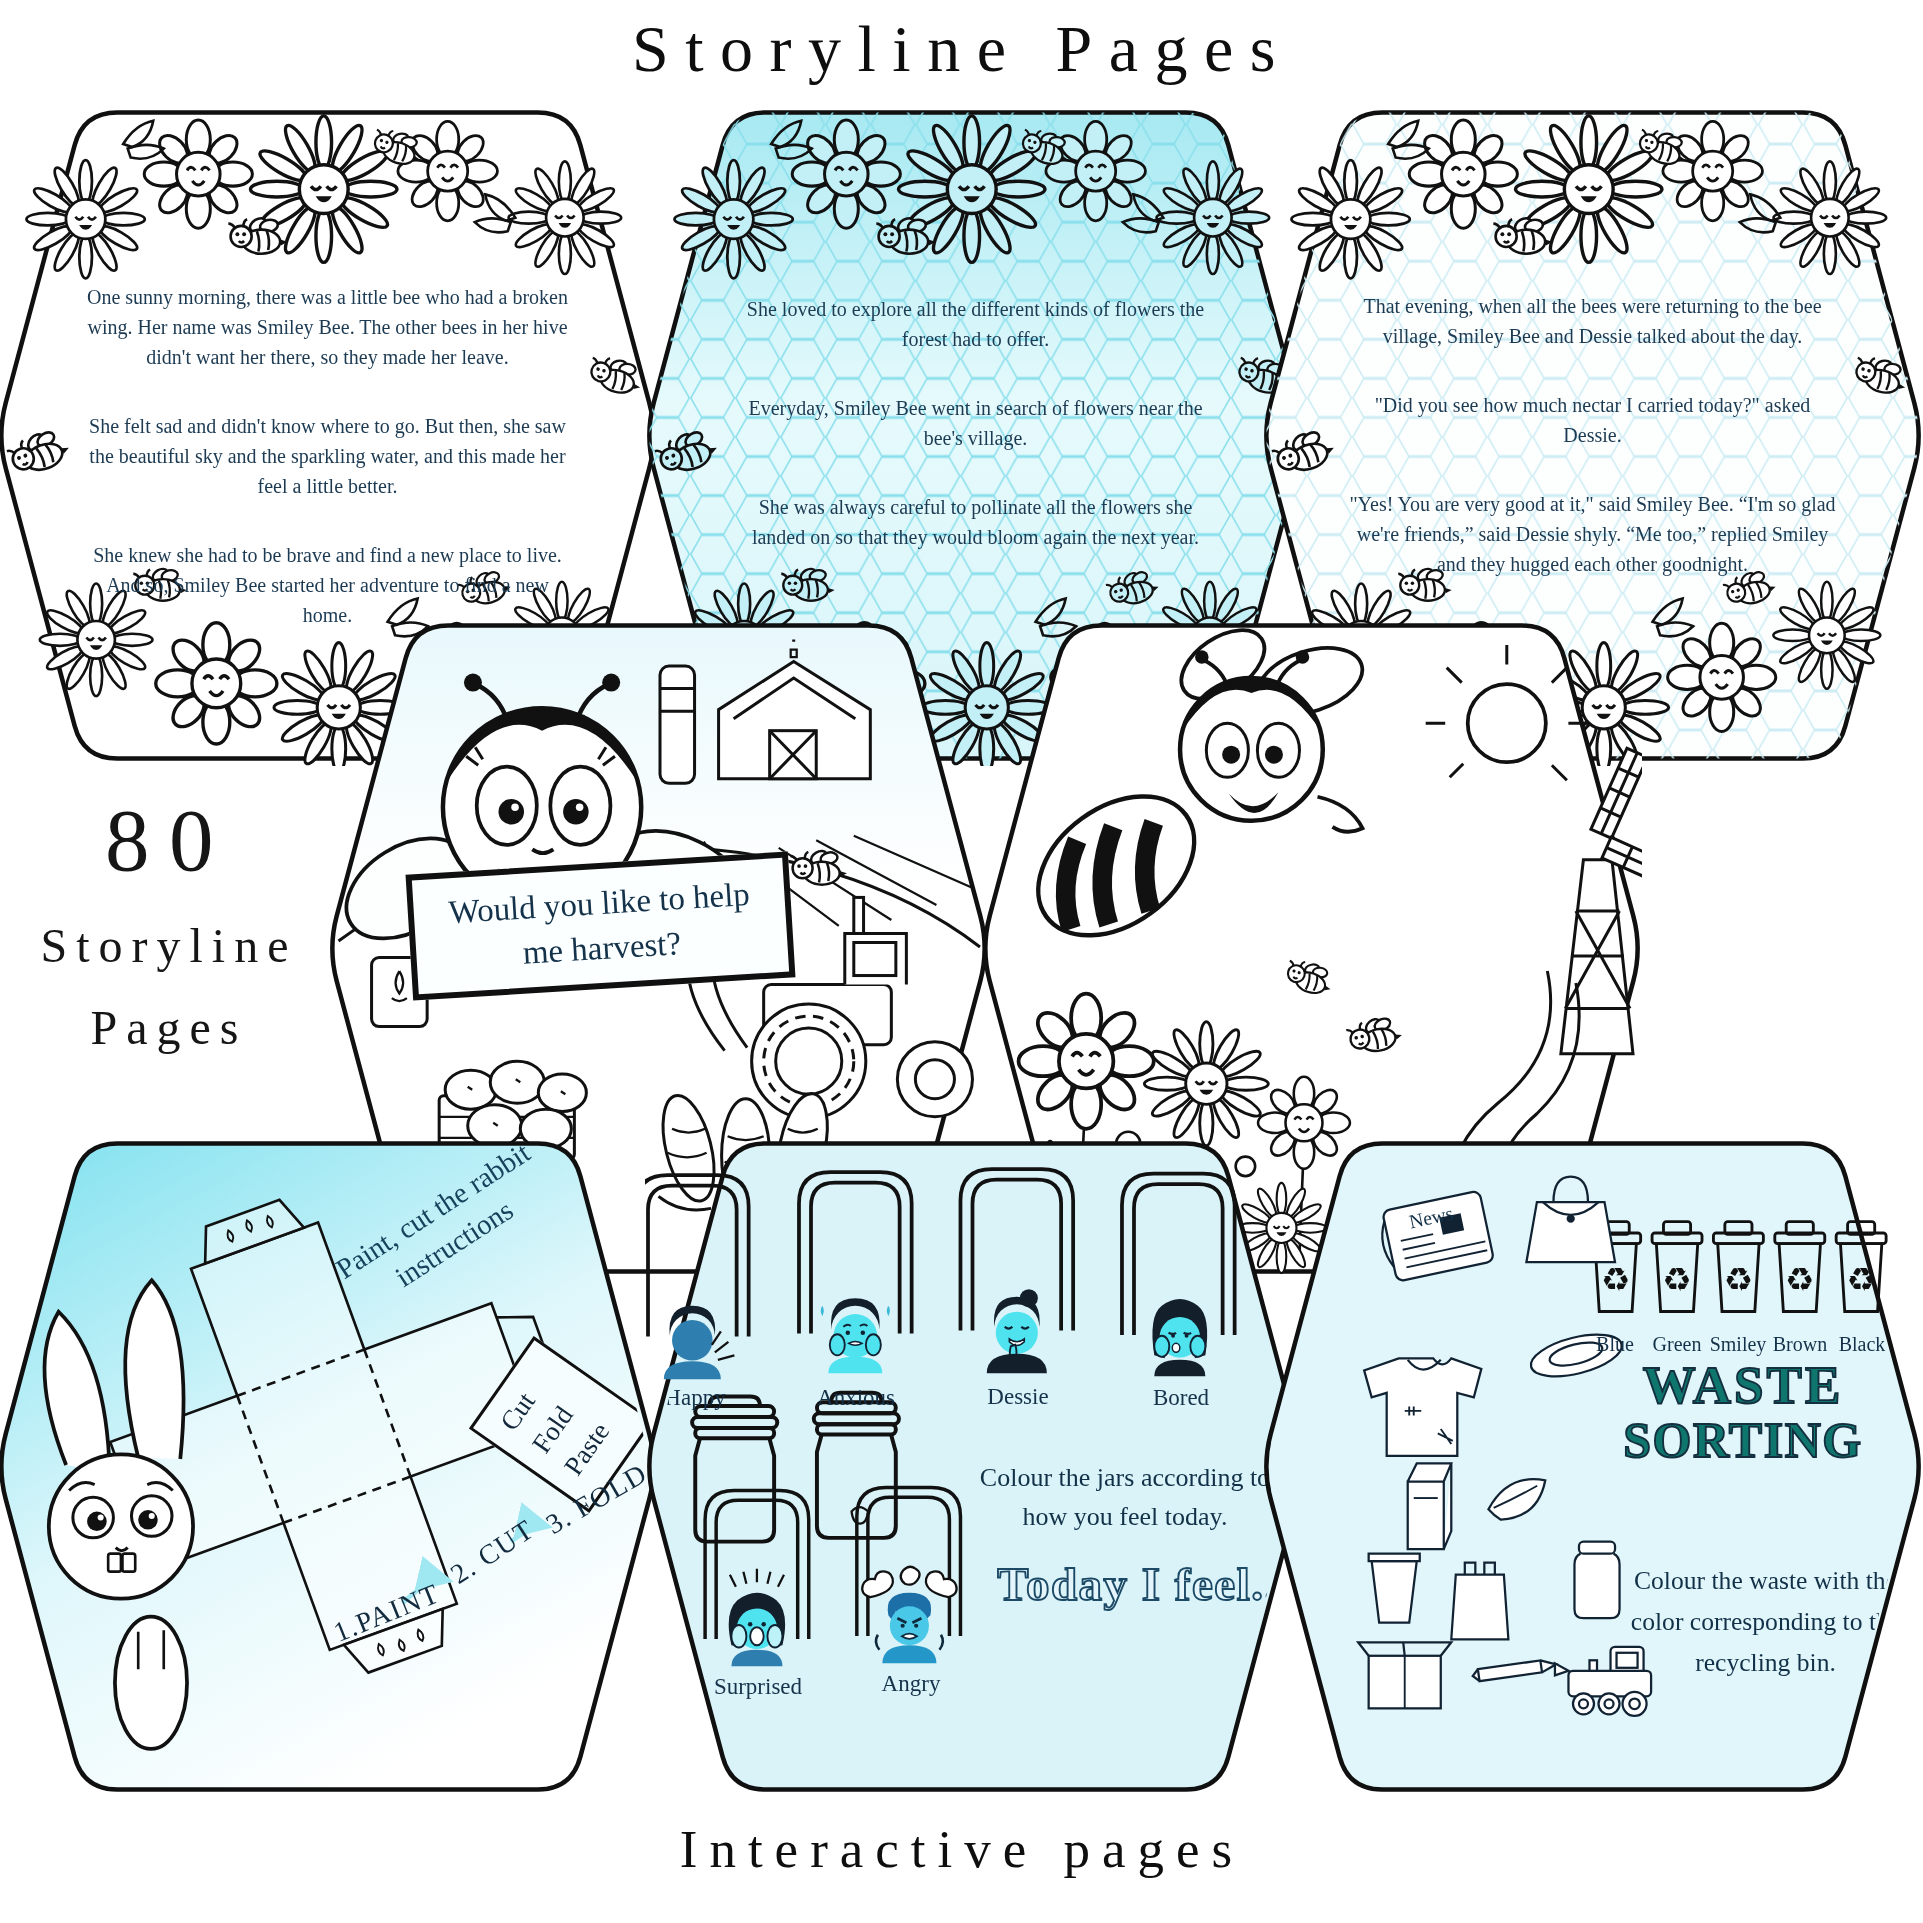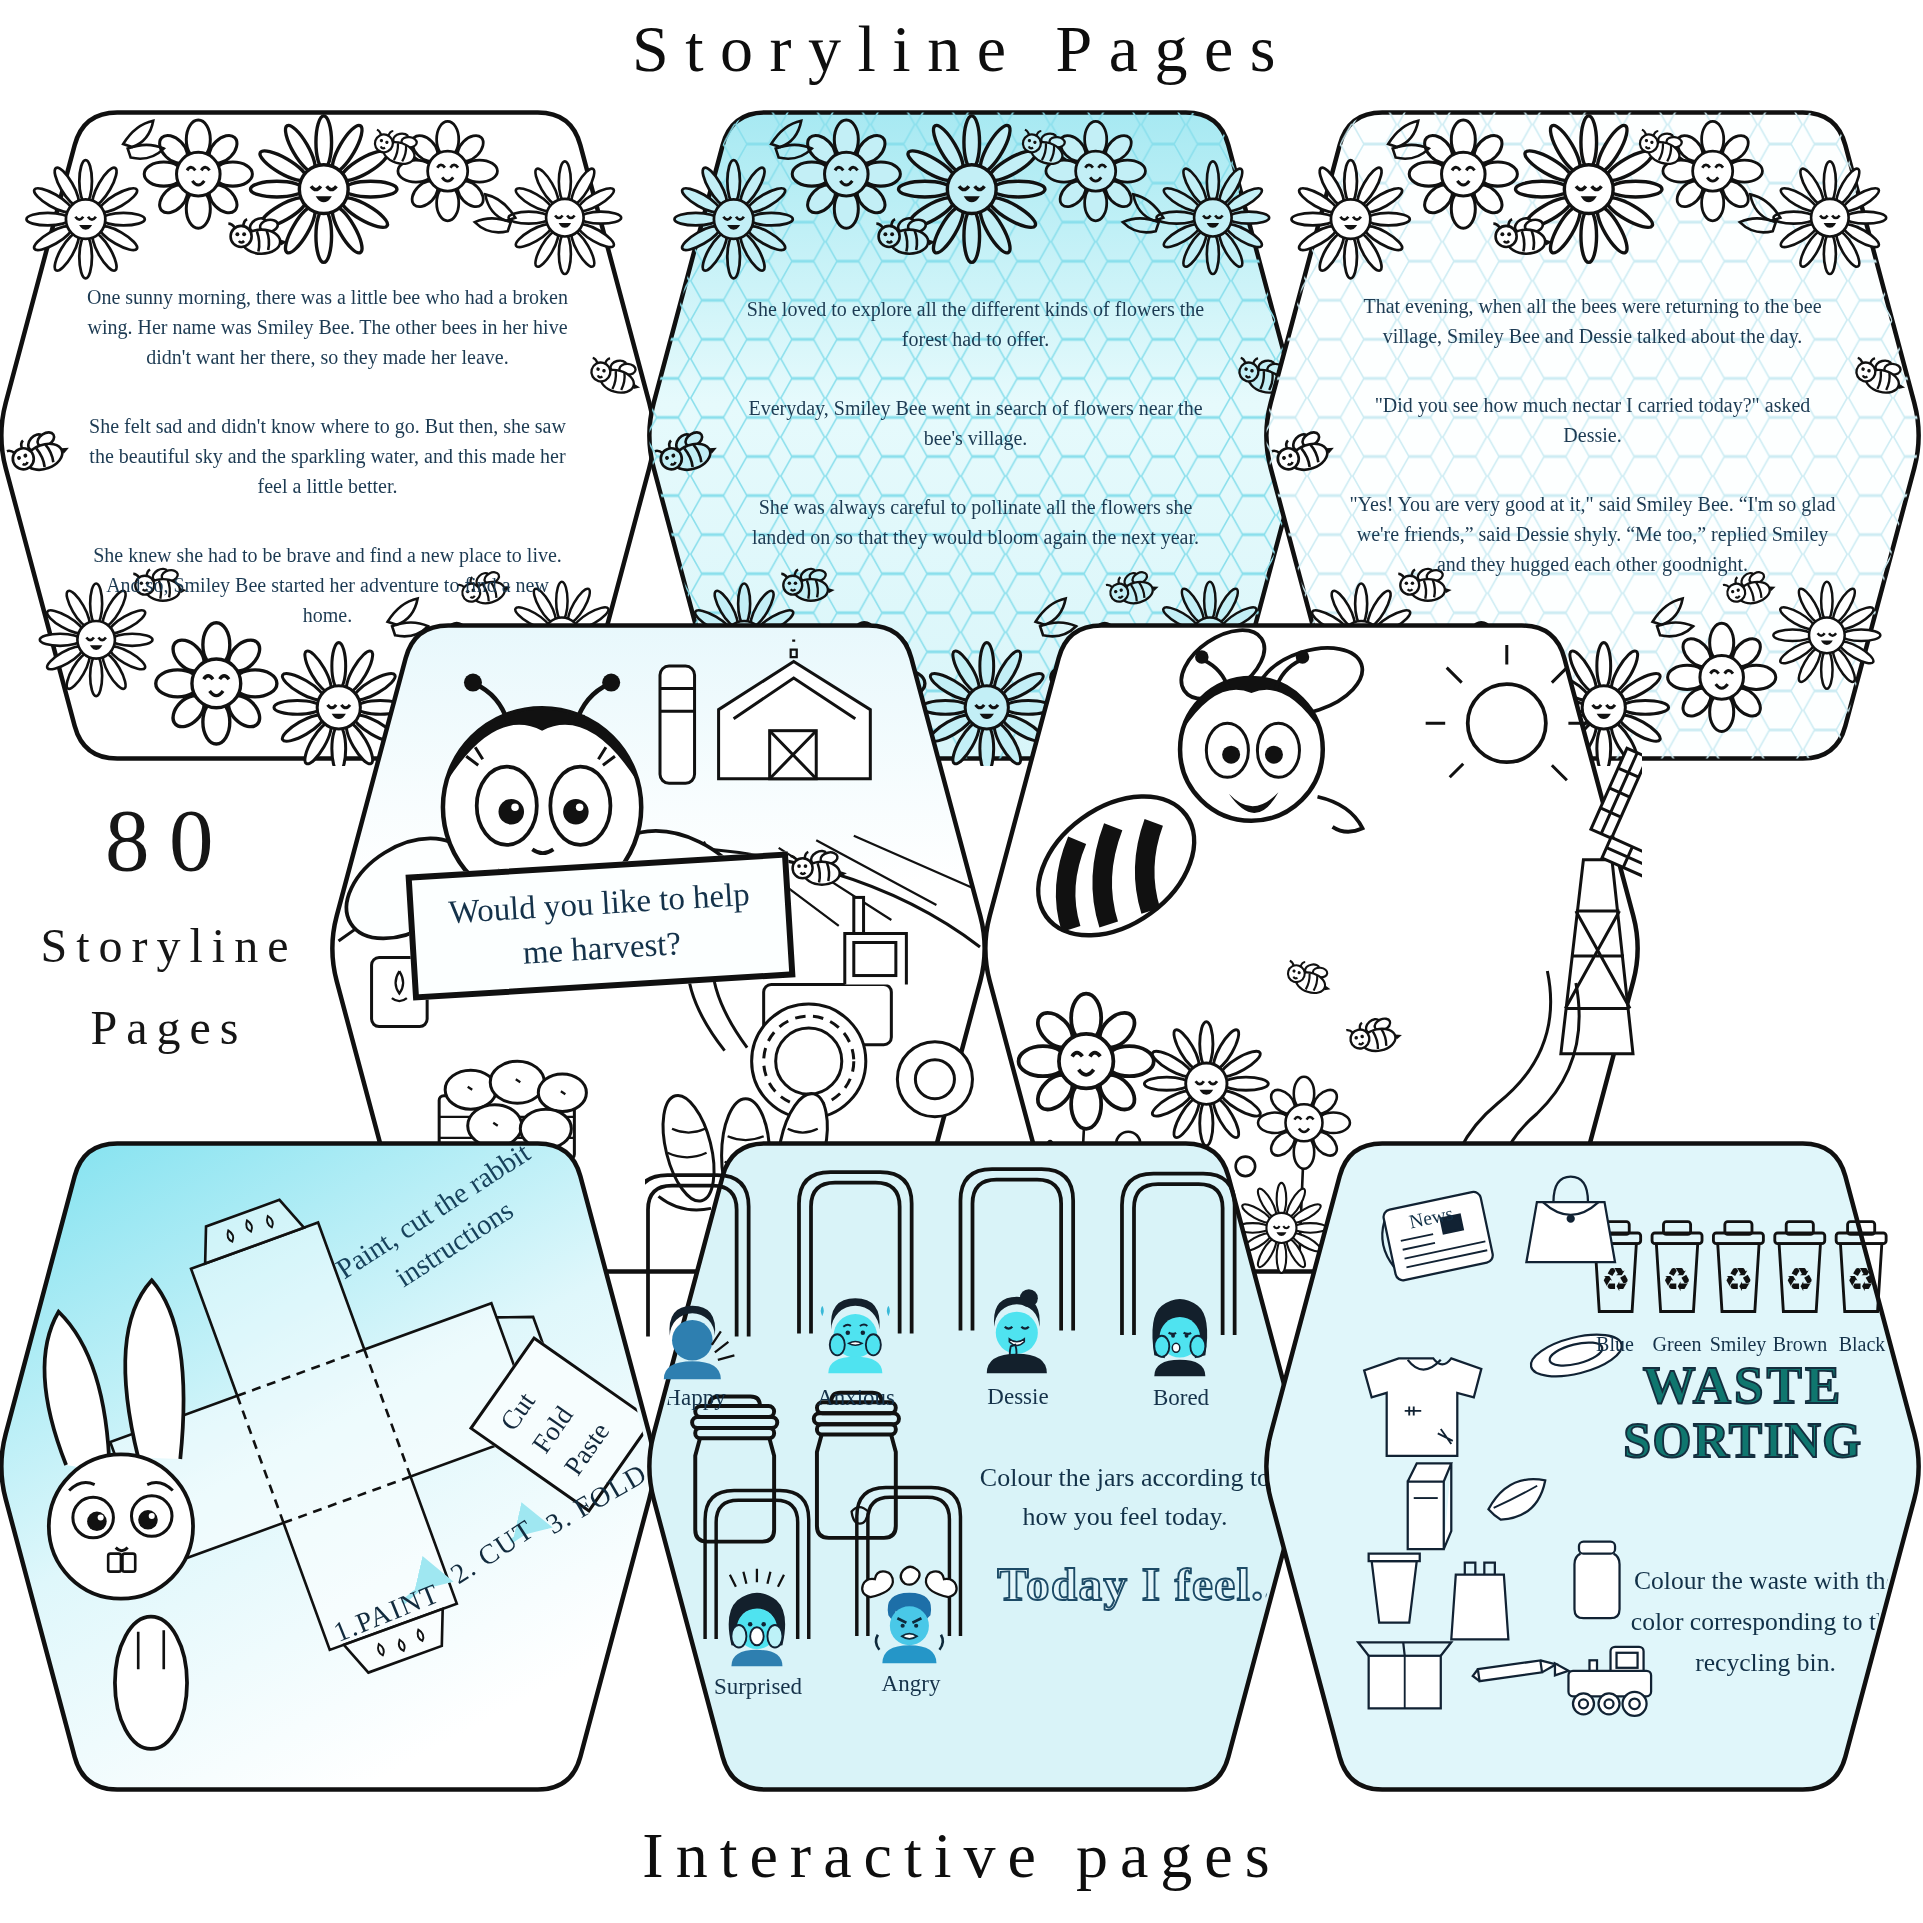--- a/index.html
+++ b/index.html
@@ -1,21 +1,21 @@
 <!DOCTYPE html>
 <html style="font-size:12px"><head>
 <meta charset="utf-8">
 <style>
   html,body{margin:0;padding:0;background:#ffffff;}
   body{width:1924px;height:1924px;position:relative;overflow:hidden;
        font-family:"Liberation Serif",serif;color:#161616;}
   #canvas{position:absolute;inset:0;}
   .title{position:absolute;width:100%;text-align:center;font-weight:500;color:#0e0e0e;}
   #title-top{top:10.5px;font-size:66px;letter-spacing:16.5px;}
-  #title-bottom{top:1819px;font-size:64px;letter-spacing:12px;}
+  #title-bottom{top:1819px;font-size:53px;letter-spacing:12px;}
   .badge{position:absolute;left:7.5px;top:789px;width:323px;text-align:center;}
   .badge .num{font-size:89px;letter-spacing:19.5px;}
   .badge .word{font-size:48px;letter-spacing:9px;margin-top:27px;}
   .hex{position:absolute;width:661px;height:661px;}
   .hexsvg{position:absolute;left:0;top:0;width:661px;height:661px;}
   .hexclip{position:absolute;inset:0;
      clip-path:polygon(13.5% 1%,86.5% 1%,99% 50%,86.5% 99%,13.5% 99%,1% 50%);}
   .story{position:absolute;left:83px;right:83px;text-align:center;
      color:#1c3a52;font-size:20px;line-height:1.5;}
   .story p{margin:0 0 39px 0;}

